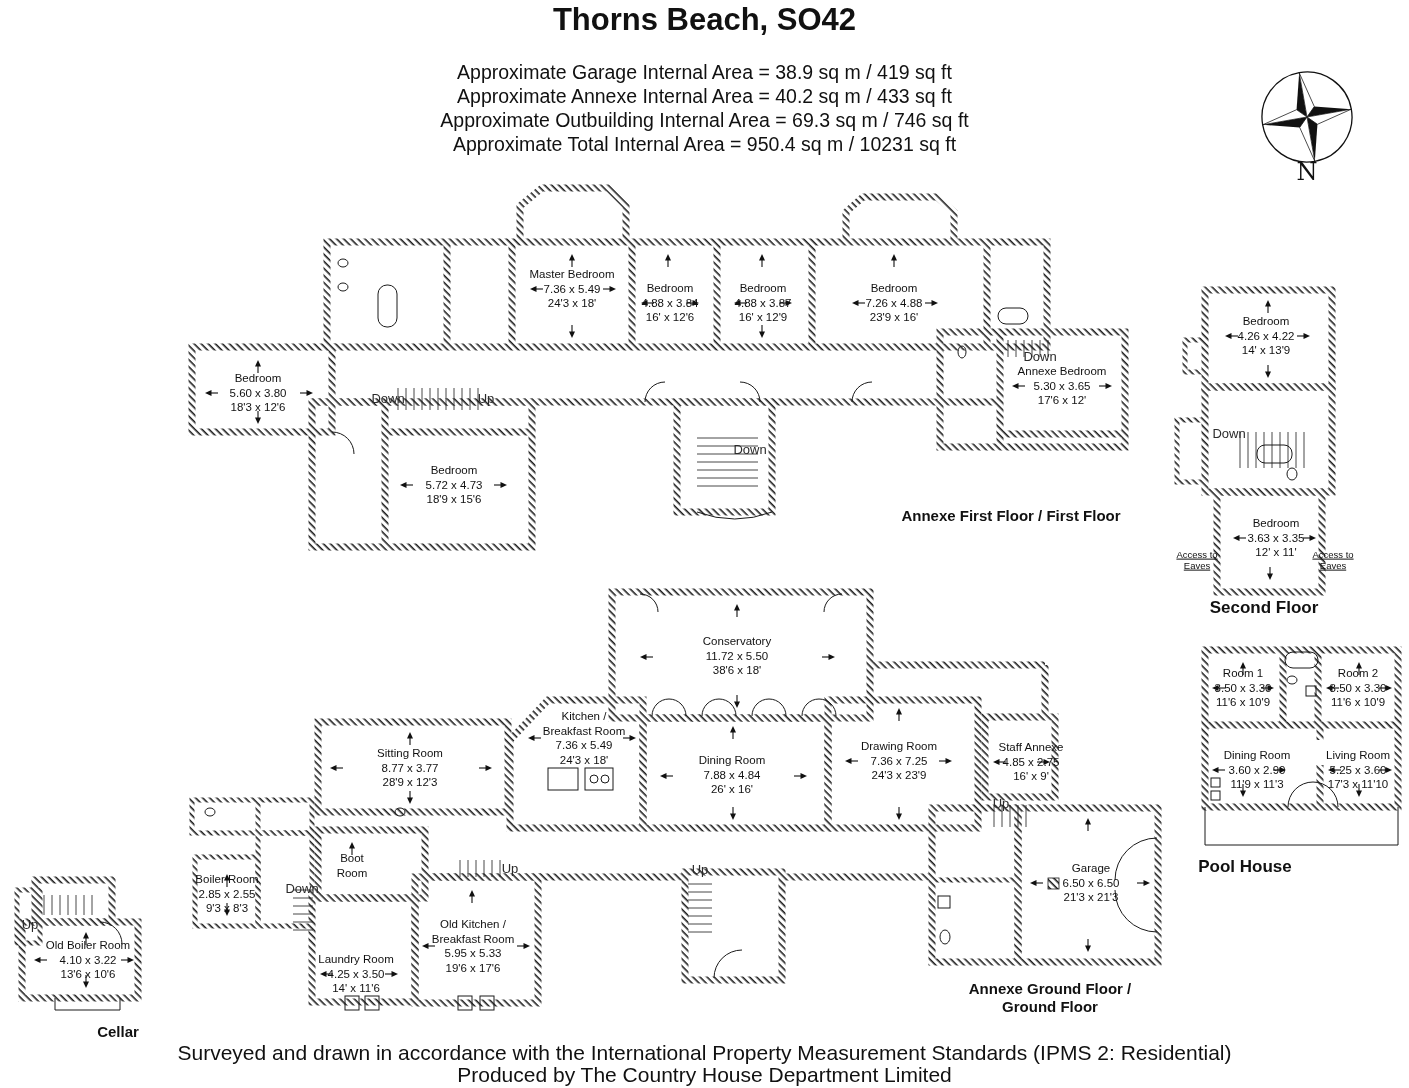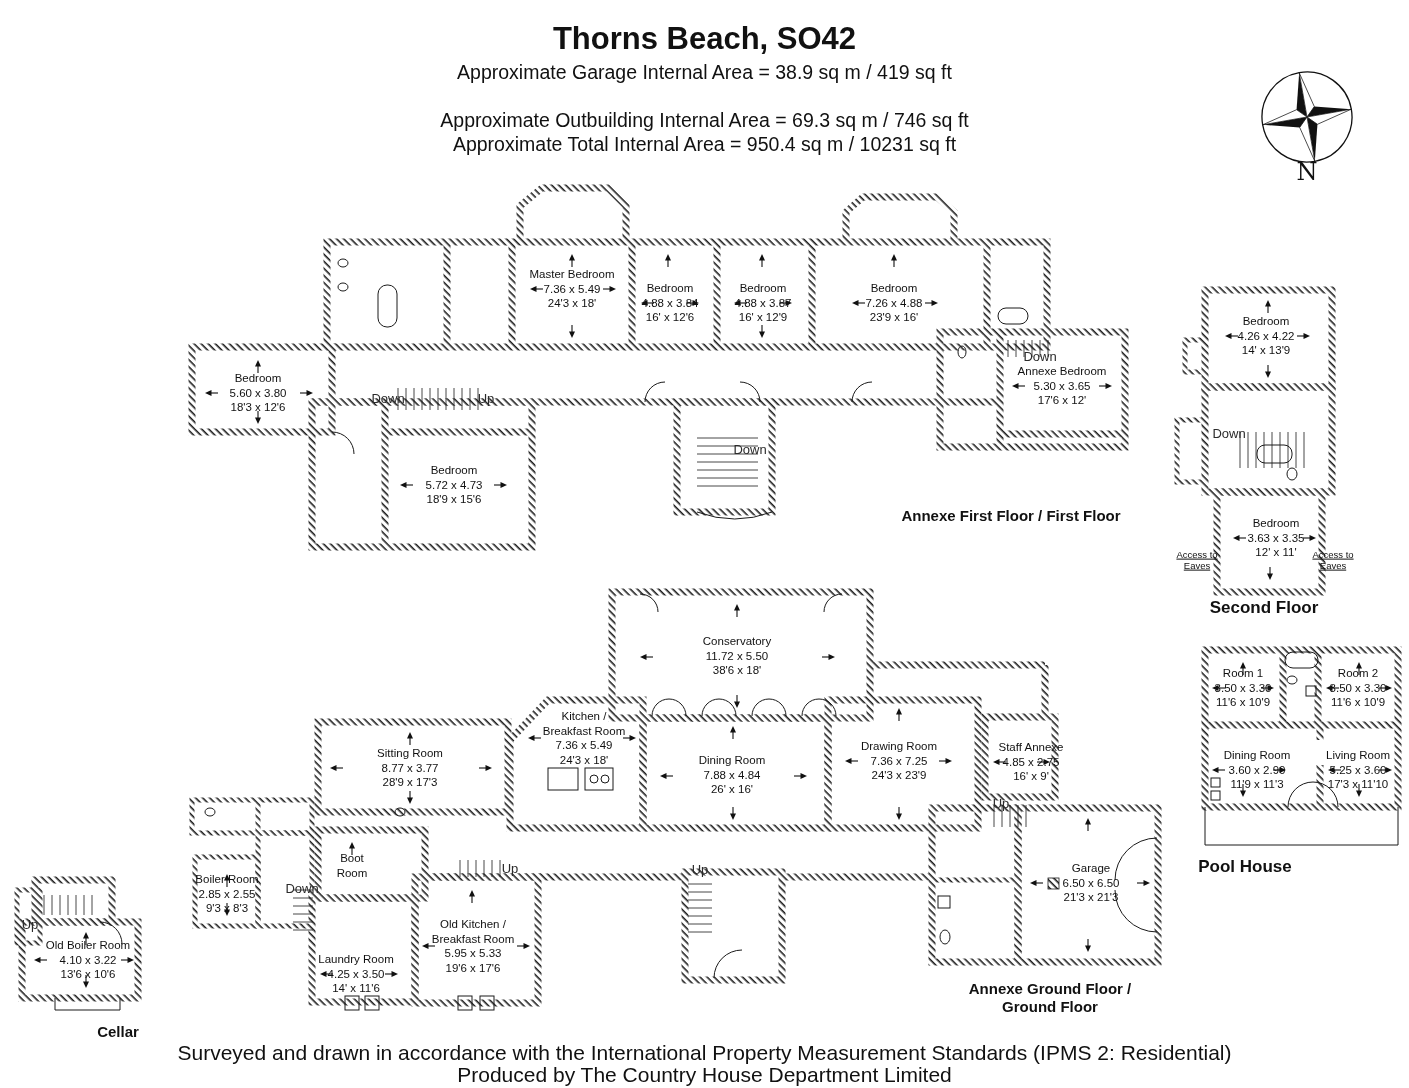--- a/index.html
+++ b/index.html
@@ -7,21 +7,21 @@
           font-family:"Liberation Sans",sans-serif;color:#111;overflow:hidden;}
   .abs{position:absolute;}
   .center{transform:translate(-50%,-50%);text-align:center;}
   .rlabel{font-size:11.5px;line-height:1.28;white-space:nowrap;}
   .rlabel span{display:block;}
   .cap{font-weight:bold;font-size:15px;white-space:nowrap;}
   .cap-lg{font-size:17px;}
   .slabel{font-size:13px;color:#2b2b2b;white-space:nowrap;}
   .eaves{font-size:9.5px;line-height:1.2;text-decoration:underline;}
   .eaves span{display:block;}
-  .title{font-size:31px;font-weight:bold;white-space:nowrap;margin-top:19px;}
+  .title{font-size:31px;font-weight:bold;white-space:nowrap;}
   .subtitle{font-size:19.5px;white-space:nowrap;}
   .footer{font-size:21px;white-space:nowrap;}
   .fullw{left:0;width:1409px;text-align:center;}
   .nletter{font-family:"DejaVu Serif",serif;font-size:24px;}
 </style>
 </head>
 <body>
 
 <div class="canvas">
 
@@ -238,20 +238,21 @@
         <path d="M45,0L0,0L9,9Z" fill="#fff" stroke="#111" stroke-width="0.7"></path>
       <path d="M0,45L0,0L9,9Z" fill="#111"></path>
         <path d="M0,45L0,0L-9,9Z" fill="#fff" stroke="#111" stroke-width="0.7"></path>
       <path d="M-45,0L0,0L-9,9Z" fill="#111"></path>
         <path d="M-45,0L0,0L-9,-9Z" fill="#fff" stroke="#111" stroke-width="0.7"></path>
     </g>
   </svg>
 
   <div class="abs fullw title" style="top:2px">Thorns Beach, SO42</div>
   <div class="abs fullw subtitle" style="top:61px">Approximate Garage Internal Area = 38.9 sq m / 419 sq ft</div>
+  <div class="abs fullw subtitle" style="top:85px">Approximate Annexe Internal Area = 40.2 sq m / 433 sq ft</div>
   <div class="abs fullw subtitle" style="top:109px">Approximate Outbuilding Internal Area = 69.3 sq m / 746 sq ft</div>
   <div class="abs fullw subtitle" style="top:133px">Approximate Total Internal Area = 950.4 sq m / 10231 sq ft</div>
   <div class="abs center nletter" style="left:1307px;top:172px">N</div>
 
   <div class="abs center rlabel" style="left:258px;top:393px">
     <span>Bedroom</span>
     <span>5.60 x 3.80</span>
     <span>18'3 x 12'6</span>
   </div>
   <div class="abs center rlabel" style="left:572px;top:289px">
@@ -335,21 +336,21 @@
   </div>
   <div class="abs center rlabel" style="left:584px;top:738px">
     <span>Kitchen /</span>
     <span>Breakfast Room</span>
     <span>7.36 x 5.49</span>
     <span>24'3 x 18'</span>
   </div>
   <div class="abs center rlabel" style="left:410px;top:768px">
     <span>Sitting Room</span>
     <span>8.77 x 3.77</span>
-    <span>28'9 x 17'3</span>
+    <span>28'9 x 12'3</span>
   </div>
   <div class="abs center rlabel" style="left:732px;top:775px">
     <span>Dining Room</span>
     <span>7.88 x 4.84</span>
     <span>26' x 16'</span>
   </div>
   <div class="abs center rlabel" style="left:899px;top:761px">
     <span>Drawing Room</span>
     <span>7.36 x 7.25</span>
     <span>24'3 x 23'9</span>

